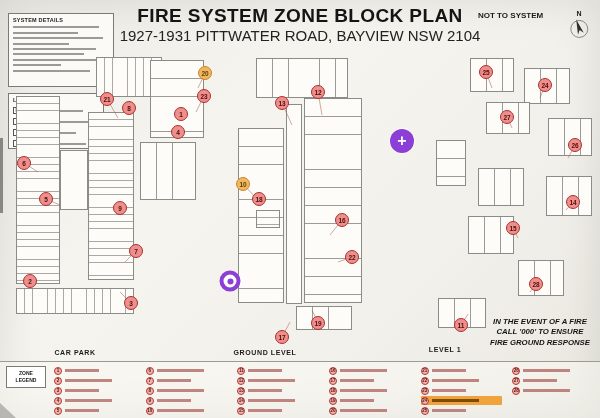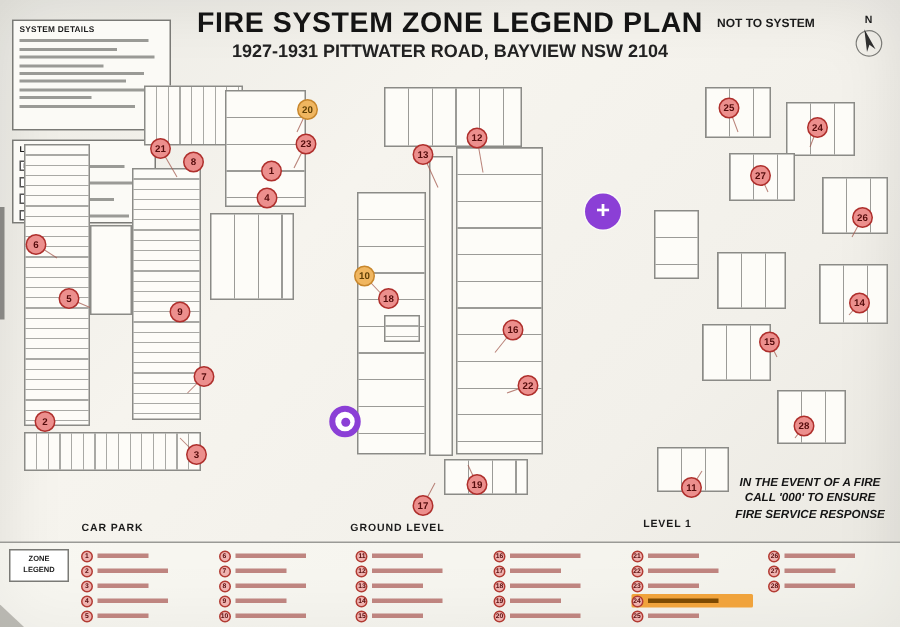--- a/index.html
+++ b/index.html
@@ -7,21 +7,21 @@
   .sheet {
     position:relative; width:600px; height:418px;
     background:linear-gradient(135deg,#ecebe5 0%,#f6f4ee 35%,#f2f0ea 70%,#e9e7e0 100%);
     font-family:"Liberation Sans", sans-serif; color:#1b1b1b;
     box-shadow:inset 0 0 45px rgba(0,0,0,.10);
   }
   
   .title { position:absolute; top:5px; left:0; right:0; text-align:center;
            font-size:19px; font-weight:800; letter-spacing:.4px; color:#141414; }
   .subtitle { position:absolute; top:27px; left:0; right:0; text-align:center;
-              font-size:12px; font-weight:700; color:#222; }
+              font-size:15px; font-weight:400; color:#222; }
   .scale-note { position:absolute; left:478px; top:11px; font-size:8px; font-weight:800; }
   .compass { position:absolute; right:8px; top:10px; width:26px; text-align:center; }
   .compass .n { font-size:7px; font-weight:800; display:block; }
   
   .info-box { position:absolute; border:1px solid #7a7a76; background:#fbfaf6; padding:3px 4px; }
   .sys-box { left:8px; top:13px; width:106px; height:74px; }
   .lg-box  { left:8px; top:93px; width:96px; height:56px; }
   .box-heading { font-size:5.5px; font-weight:800; letter-spacing:.2px; margin-bottom:2px; }
   .bar { height:2px; background:#9a9a96; margin-top:3.4px; }
   .lg-row { display:flex; align-items:center; gap:3px; margin-top:4px; }
@@ -79,21 +79,21 @@
   
   .smudge { position:absolute; left:0; top:138px; width:3px; height:75px; background:#3a3a38; opacity:.55; }
   .corner { position:absolute; left:0; top:403px; width:16px; height:15px; background:#75736d; opacity:.45;
             clip-path:polygon(0 0, 0 100%, 100% 100%); }
 </style>
 </head>
 <body>
 
 <div class="sheet">
 
-  <div class="title">FIRE SYSTEM ZONE LEGEND PLAN</div>
+  <div class="title">FIRE SYSTEM ZONE BLOCK PLAN</div>
   <div class="subtitle">1927-1931 PITTWATER ROAD, BAYVIEW NSW 2104</div>
   <div class="scale-note">NOT TO SYSTEM</div>
   <div class="compass">
     <span class="n">N</span>
     <svg width="22" height="22" viewBox="0 0 22 22" style="transform:rotate(-18deg)">
       <circle cx="11" cy="12" r="8.5" fill="none" stroke="#7a7a76" stroke-width="0.8"></circle>
       <polygon points="11,2 14,17 11,13 8,17" fill="#2f2f2f"></polygon>
     </svg>
   </div>
 
@@ -220,21 +220,21 @@
       </div>
     </div>
 
   <div class="plan-label" style="left:30px;  top:349px; width:90px;">CAR PARK</div>
   <div class="plan-label" style="left:210px; top:349px; width:110px;">GROUND LEVEL</div>
   <div class="plan-label" style="left:405px; top:346px; width:80px;">LEVEL 1</div>
 
   <div class="notice">
     <span>IN THE EVENT OF A FIRE</span>
     <span>CALL '000' TO ENSURE</span>
-    <span>FIRE SERVICE RESPONSE</span>
+    <span>FIRE GROUND RESPONSE</span>
   </div>
 
   <div class="zone-strip">
     <div class="zl-head">ZONE LEGEND</div>
     <div class="zl-grid">
         <div class="zl-entry">
           <span class="zl-circle">1</span>
           <span class="zl-bar" style="width: 34px;"></span>
         </div>
         <div class="zl-entry">

